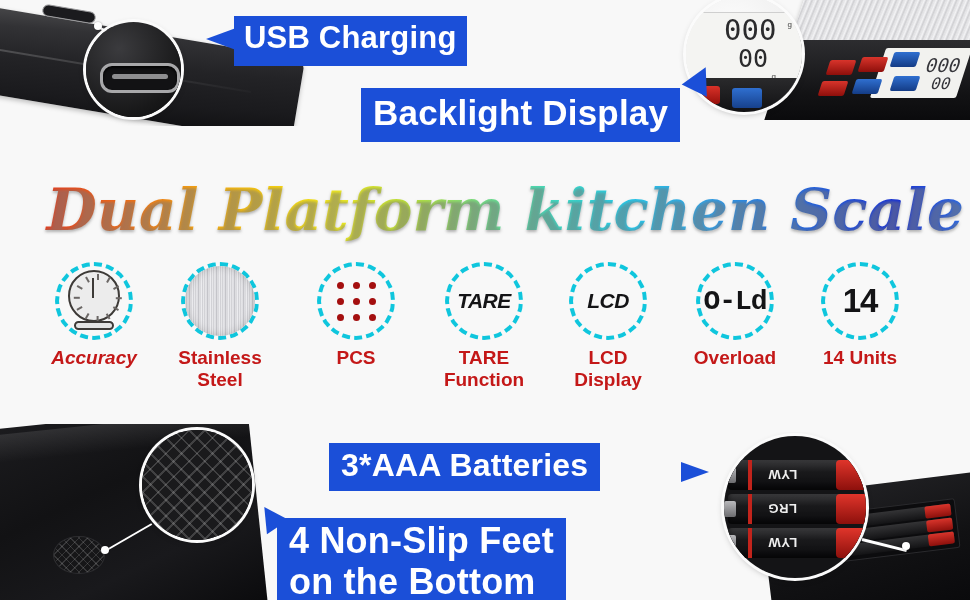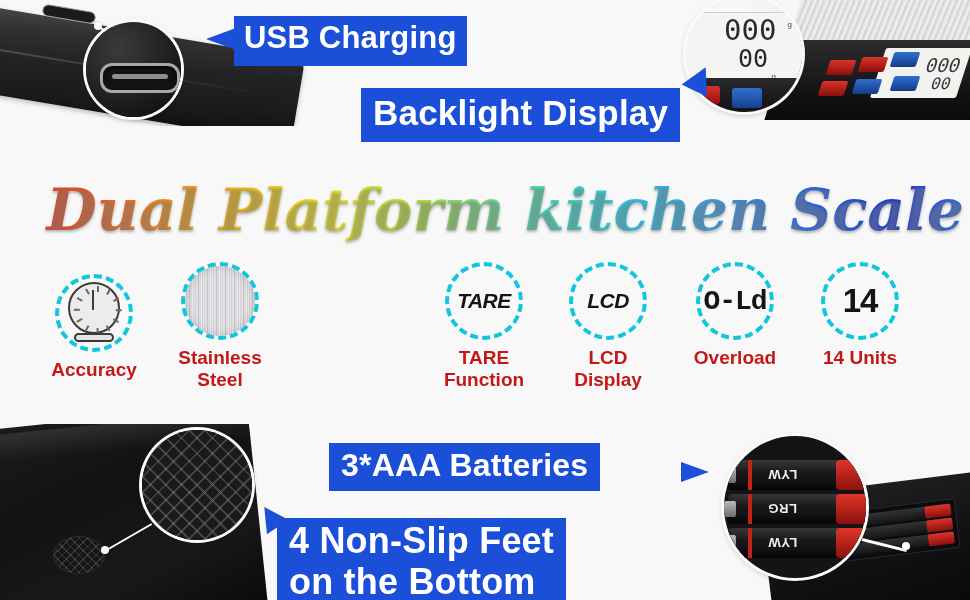--- a/index.html
+++ b/index.html
@@ -276,21 +276,21 @@
 
   <div class="tail" id="tail-backlight"></div>
   <div class="callout" id="co-backlight">Backlight Display</div>
 
   <div id="headline">
     <span>Dual Platform kitchen Scale</span>
   </div>
 
   <div id="features">
 
-    <div class="feat" style="left:34px;top:12px;">
+    <div class="feat" style="left:34px;top:0;font-style:italic;">
       <div class="dashring">
         <div class="gauge">
           <div class="dial">
             <i class="tick" style="transform:rotate(0deg);"></i>
             <i class="tick" style="transform:rotate(30deg);"></i>
             <i class="tick" style="transform:rotate(60deg);"></i>
             <i class="tick" style="transform:rotate(90deg);"></i>
             <i class="tick" style="transform:rotate(120deg);"></i>
             <i class="tick" style="transform:rotate(150deg);"></i>
             <i class="tick" style="transform:rotate(180deg);"></i>
@@ -308,20 +308,36 @@
     </div>
 
     <div class="feat" style="left:160px;top:0;">
       <div class="dashring">
         <div class="steeldisc"></div>
       </div>
       <div class="featlabel">Stainless
 Steel</div>
     </div>
 
+    <div class="feat" style="left:296px;top:0;">
+      <div class="dashring">
+        <div class="pcsgrid">
+          <i></i>
+            <i></i>
+            <i></i>
+            <i></i>
+            <i></i>
+            <i></i>
+            <i></i>
+            <i></i>
+            <i></i>
+        </div>
+      </div>
+      <div class="featlabel">PCS</div>
+    </div>
 
     <div class="feat" style="left:424px;top:0;">
       <div class="dashring">
         <span class="ringtext">TARE</span>
       </div>
       <div class="featlabel">TARE
 Function</div>
     </div>
 
     <div class="feat" style="left:548px;top:0;">

